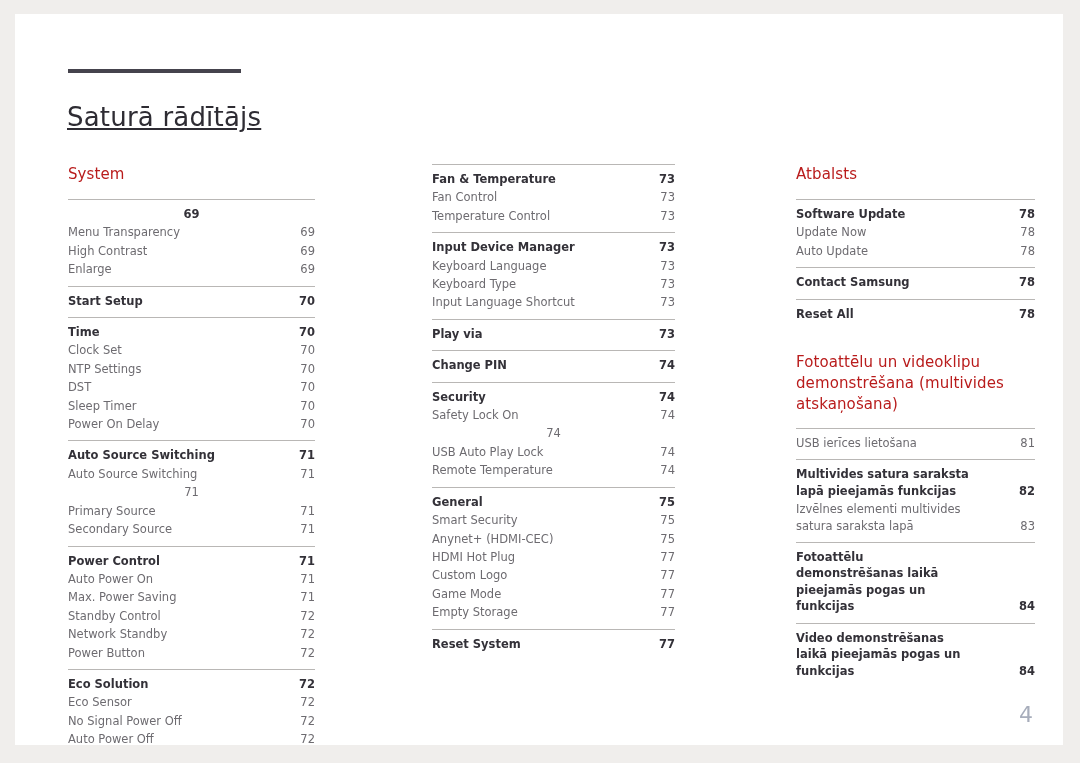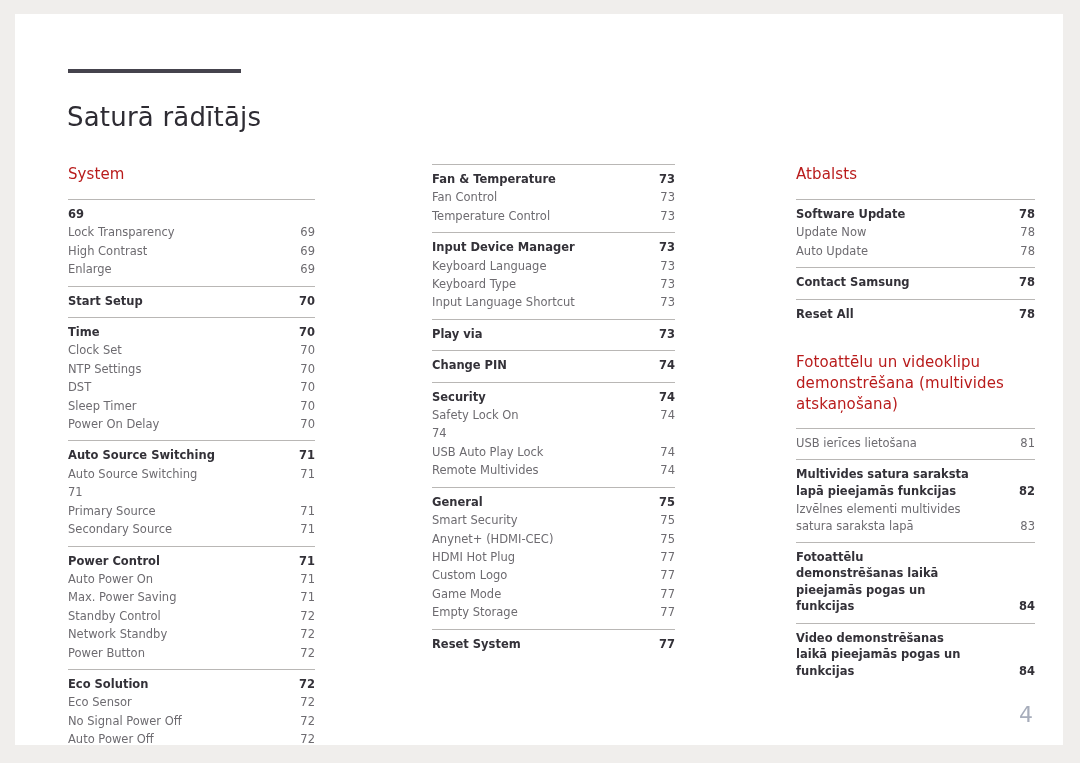--- a/index.html
+++ b/index.html
@@ -33,20 +33,21 @@
   }
   .page-title {
     position: absolute;
     left: 52px;
     top: 71px;
     font-size: 26px;
     font-weight: 400;
     color: #2e2c33;
     letter-spacing: 0.2px;
     white-space: nowrap;
+    text-decoration: underline;
   }
 
   
   .columns {
     position: absolute;
     left: 0;
     top: 150px;
     width: 1048px;
   }
   .col {
@@ -72,21 +73,21 @@
   .group {
     border-top: 1px solid #b9b7b5;
     padding-top: 5px;
     padding-bottom: 7px;
   }
   .group.first { }
 
   .entry {
     display: flex;
     align-items: flex-end;
-    justify-content: space-between;
+    justify-content: center;
     line-height: 16.4px;
     padding: 1px 0 1px 0;
     gap: 35px;
   }
   .entry .label {
     flex: 1 1 auto;
     padding-right: 10px;
   }
   .entry .pg {
     flex: 0 0 auto;
@@ -132,21 +133,21 @@
   <h1 class="page-title">Saturā rādītājs</h1>
 
   <div class="columns">
     <div class="col col-1">
         <div class="section-head">System</div>
         <div class="group first">
           <div class="entry main">
             <span class="pg">69</span>
           </div>
           <div class="entry sub">
-            <span class="label">Lock Transparency</span>
+            <span class="label">Menu Transparency</span>
             <span class="pg">69</span>
           </div>
           <div class="entry sub">
             <span class="label">High Contrast</span>
             <span class="pg">69</span>
           </div>
           <div class="entry sub">
             <span class="label">Enlarge</span>
             <span class="pg">69</span>
           </div>
@@ -304,21 +305,21 @@
             <span class="pg">74</span>
           </div>
           <div class="entry sub">
             <span class="pg">74</span>
           </div>
           <div class="entry sub">
             <span class="label">USB Auto Play Lock</span>
             <span class="pg">74</span>
           </div>
           <div class="entry sub">
-            <span class="label">Remote Multivides</span>
+            <span class="label">Remote Temperature</span>
             <span class="pg">74</span>
           </div>
         </div>
         <div class="group">
           <div class="entry main">
             <span class="label">General</span>
             <span class="pg">75</span>
           </div>
           <div class="entry sub">
             <span class="label">Smart Security</span>

